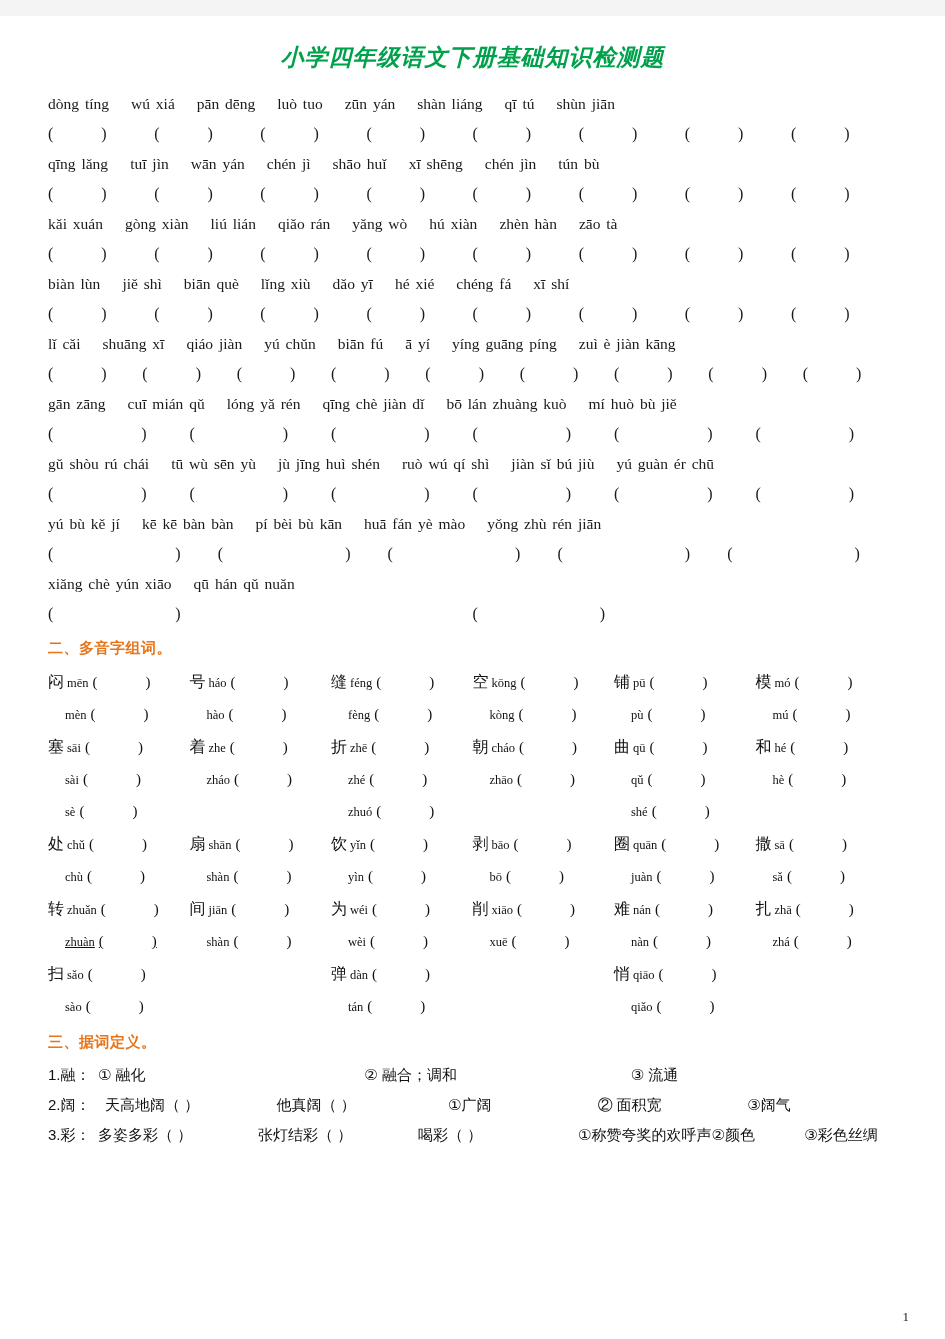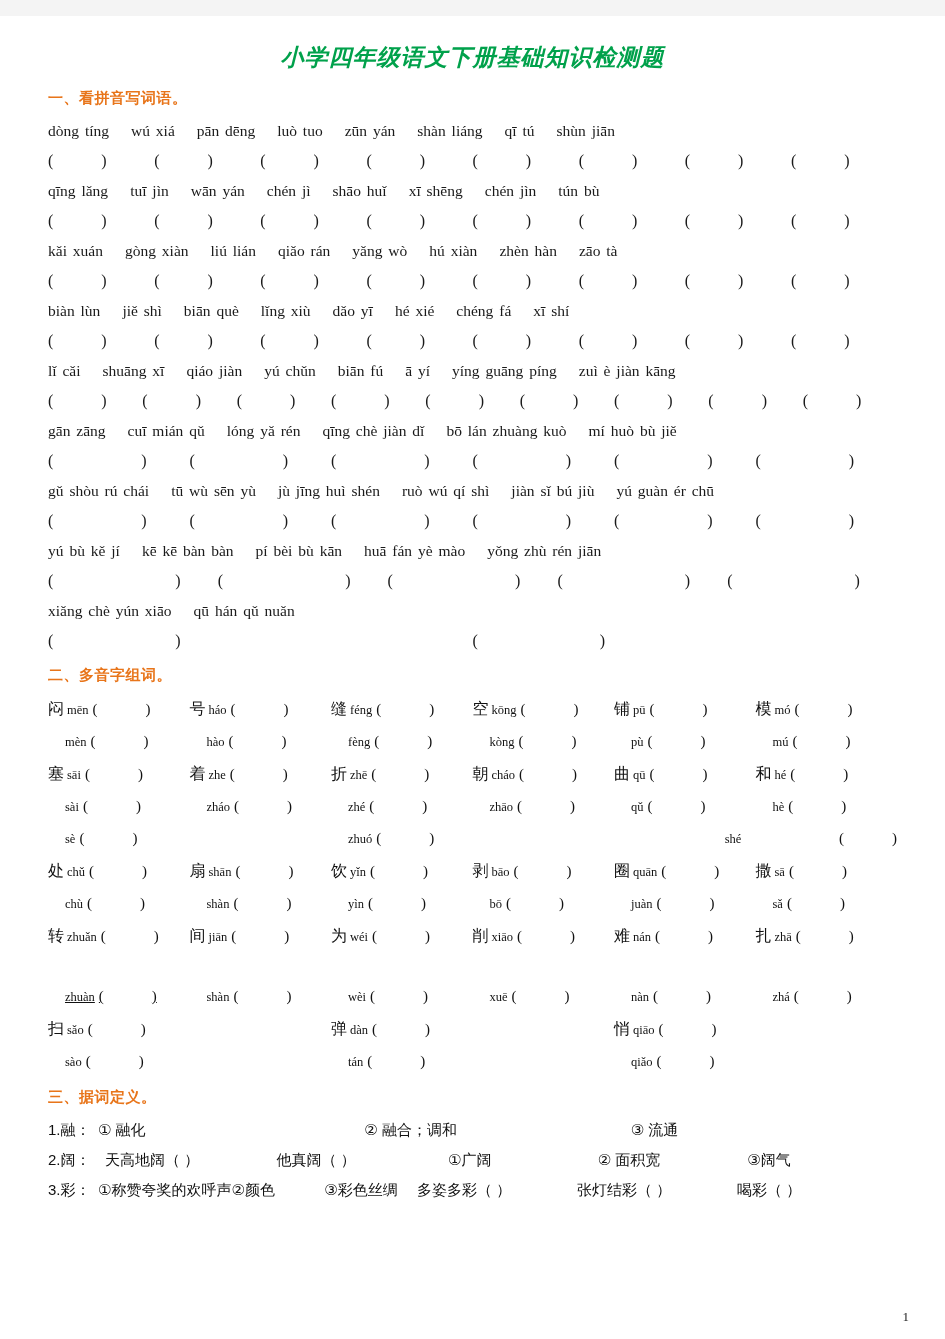--- a/index.html
+++ b/index.html
@@ -111,21 +111,20 @@
 </style>
 </head>
 <body>
 
 <div class="page">
   <div class="topgap"></div>
   <div class="inner">
 
     <div class="doc-title">小学四年级语文下册基础知识检测题</div>
 
-    <div class="sec-head">一、看拼音写词语。</div>
     <div id="sec1-body">
         <div class="py-row"><span class="w">dòng tíng</span><span class="w">wú xiá</span><span class="w">pān dēng</span><span class="w">luò tuo</span><span class="w">zūn yán</span><span class="w">shàn liáng</span><span class="w">qī tú</span><span class="w">shùn jiān</span></div>
         <div class="br-row">
           <span class="b" style="flex: 1 1 0px;"><span class="op">(</span><span style="display:inline-block;width:46px"></span>)</span>
           <span class="b" style="flex: 1 1 0px;"><span class="op">(</span><span style="display:inline-block;width:46px"></span>)</span>
           <span class="b" style="flex: 1 1 0px;"><span class="op">(</span><span style="display:inline-block;width:46px"></span>)</span>
           <span class="b" style="flex: 1 1 0px;"><span class="op">(</span><span style="display:inline-block;width:46px"></span>)</span>
           <span class="b" style="flex: 1 1 0px;"><span class="op">(</span><span style="display:inline-block;width:46px"></span>)</span>
           <span class="b" style="flex: 1 1 0px;"><span class="op">(</span><span style="display:inline-block;width:46px"></span>)</span>
           <span class="b" style="flex: 1 1 0px;"><span class="op">(</span><span style="display:inline-block;width:46px"></span>)</span>
@@ -343,21 +342,21 @@
           <span class="mz-cell" style="flex: 1 1 0px; text-align: center;">
             <span class="mz-han" style="display: inline-block; width: 14px;"></span>
             <span class="mz-py">sè</span>
             <span class="mz-par">(<span class="gap" style="width:48px"></span>)</span>
           </span>
           <span class="mz-cell" style="flex: 1 1 0px;">
             <span class="mz-han" style="display: inline-block; width: 14px;"></span>
             <span class="mz-py">zhuó</span>
             <span class="mz-par">(<span class="gap" style="width:48px"></span>)</span>
           </span>
-          <span class="mz-cell" style="flex: 1 1 0px; justify-content: space-between;">
+          <span class="mz-cell" style="flex: 1 1 0px;">
             <span class="mz-han" style="display: inline-block; width: 14px;"></span>
             <span class="mz-py">shé</span>
             <span class="mz-par">(<span class="gap" style="width:48px"></span>)</span>
           </span>
         </div>
         <div class="mz-line">
           <span class="mz-cell" style="flex: 1 1 0px;">
             <span class="mz-han">处</span>
             <span class="mz-py">chǔ</span>
             <span class="mz-par">(<span class="gap" style="width:48px"></span>)</span>
@@ -466,21 +465,21 @@
           <span class="mz-cell" style="flex: 1 1 0px;">
             <span class="mz-han" style="display: inline-block; width: 14px;"></span>
             <span class="mz-py">wèi</span>
             <span class="mz-par">(<span class="gap" style="width:48px"></span>)</span>
           </span>
           <span class="mz-cell" style="flex: 1 1 0px;">
             <span class="mz-han" style="display: inline-block; width: 14px;"></span>
             <span class="mz-py">xuē</span>
             <span class="mz-par">(<span class="gap" style="width:48px"></span>)</span>
           </span>
-          <span class="mz-cell" style="flex: 1 1 0px; margin-top: 28px;">
+          <span class="mz-cell" style="flex: 1 1 0px;">
             <span class="mz-han" style="display: inline-block; width: 14px;"></span>
             <span class="mz-py">nàn</span>
             <span class="mz-par">(<span class="gap" style="width:48px"></span>)</span>
           </span>
           <span class="mz-cell" style="flex: 1 1 0px;">
             <span class="mz-han" style="display: inline-block; width: 14px;"></span>
             <span class="mz-py">zhá</span>
             <span class="mz-par">(<span class="gap" style="width:48px"></span>)</span>
           </span>
         </div>
@@ -531,34 +530,34 @@
           </span>
         </div>
         <div class="def-line">
           <span class="def-idx" style="min-width: 50px;">2.阔：</span>
           <span style="display: flex; flex: 0 0 350px;">
             <span class="def-item" style="flex: 1 1 0px; margin-left: 7px;">天高地阔（   ）</span>
             <span class="def-item" style="flex: 1 1 0px;">他真阔（    ）</span>
           </span>
           <span style="display: flex; flex: 1 1 auto;">
             <span class="def-sense" style="flex: 1 1 0px;">①广阔</span>
-            <span class="def-sense" style="flex: 1 1 0px;">②  面积宽</span>
+            <span class="def-sense" style="flex: 1 1 0px; font-family: Liberation Serif, serif;">②  面积宽</span>
             <span class="def-sense" style="flex: 1 1 0px;">③阔气</span>
           </span>
         </div>
         <div class="def-line">
           <span class="def-idx" style="min-width: 50px;">3.彩：</span>
+          <span style="display: flex; flex: 0 0 480px;">
+            <span class="def-item" style="flex: 1 1 0px;">多姿多彩（   ）</span>
+            <span class="def-item" style="flex: 1 1 0px;">张灯结彩（    ）</span>
+            <span class="def-item" style="flex: 1 1 0px;">喝彩（   ）</span>
+          </span>
           <span style="display: flex; flex: 1 1 auto;">
             <span class="def-sense" style="flex: 1 1 0px;">①称赞夸奖的欢呼声</span>
             <span class="def-sense" style="flex: 1 1 0px;">②颜色</span>
             <span class="def-sense" style="flex: 1 1 0px;">③彩色丝绸</span>
           </span>
-          <span style="display: flex; flex: 0 0 480px;">
-            <span class="def-item" style="flex: 1 1 0px;">多姿多彩（   ）</span>
-            <span class="def-item" style="flex: 1 1 0px;">张灯结彩（    ）</span>
-            <span class="def-item" style="flex: 1 1 0px;">喝彩（   ）</span>
-          </span>
         </div>
       </div>
 
   </div>
   <div class="pagenum">1</div>
 </div>
 
 </body></html>

